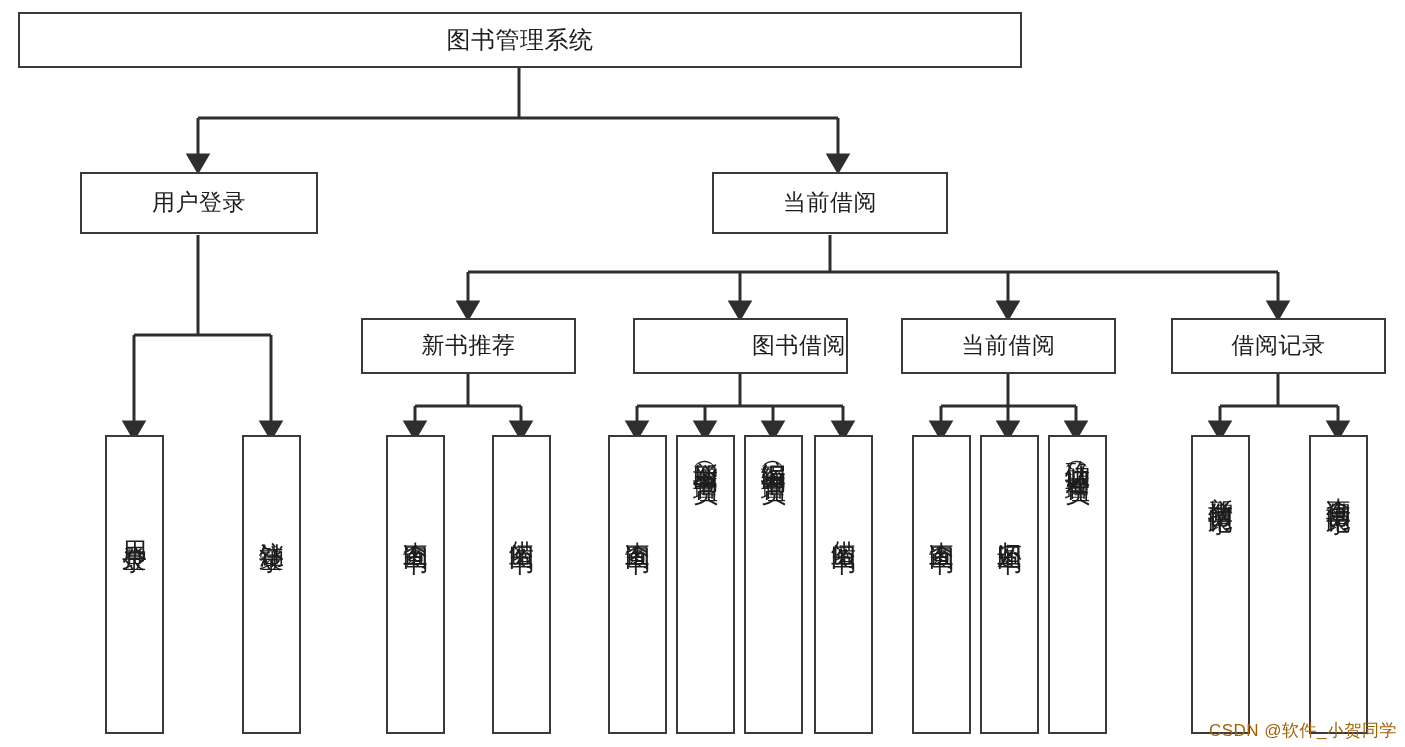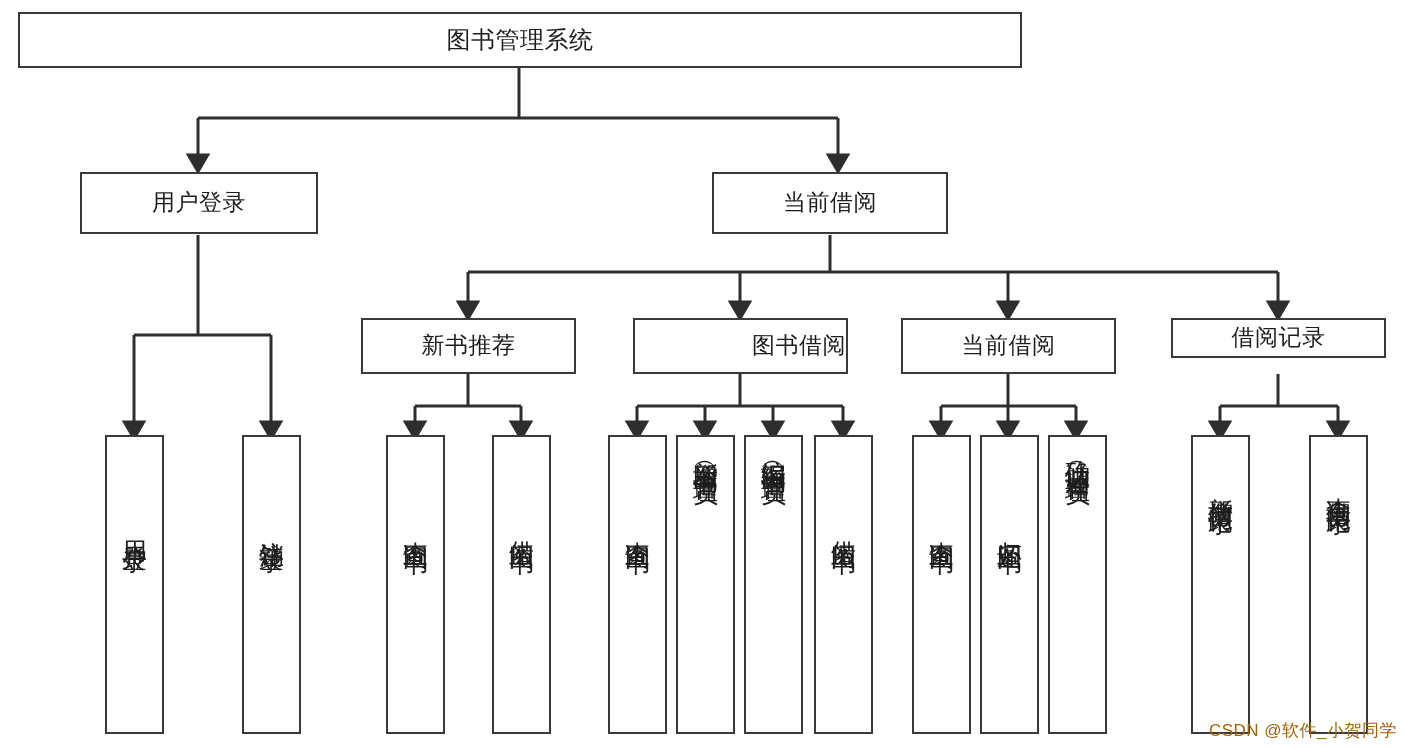--- a/index.html
+++ b/index.html
@@ -148,21 +148,21 @@
 
   <div class="node horiz" style="left:361px; top:318px; width:215px; height:56px;justify-content:center;">
     <span class="label">新书推荐</span>
   </div>
   <div class="node horiz" style="left:633px; top:318px; width:215px; height:56px;justify-content:flex-end;">
     <span class="label">图书借阅</span>
   </div>
   <div class="node horiz" style="left:901px; top:318px; width:215px; height:56px;">
     <span class="label">当前借阅</span>
   </div>
-  <div class="node horiz" style="left:1171px; top:318px; width:215px; height:40px;">
+  <div class="node horiz" style="left:1171px; top:318px; width:215px; height:56px;">
     <span class="label">借阅记录</span>
   </div>
 
   <div class="node vert len4" style="left:105px; top:435px; width:59px; height:299px;">
     <span class="label">用户登录</span>
   </div>
   <div class="node vert len4" style="left:242px; top:435px; width:59px; height:299px;">
     <span class="label">注销登录</span>
   </div>
 

